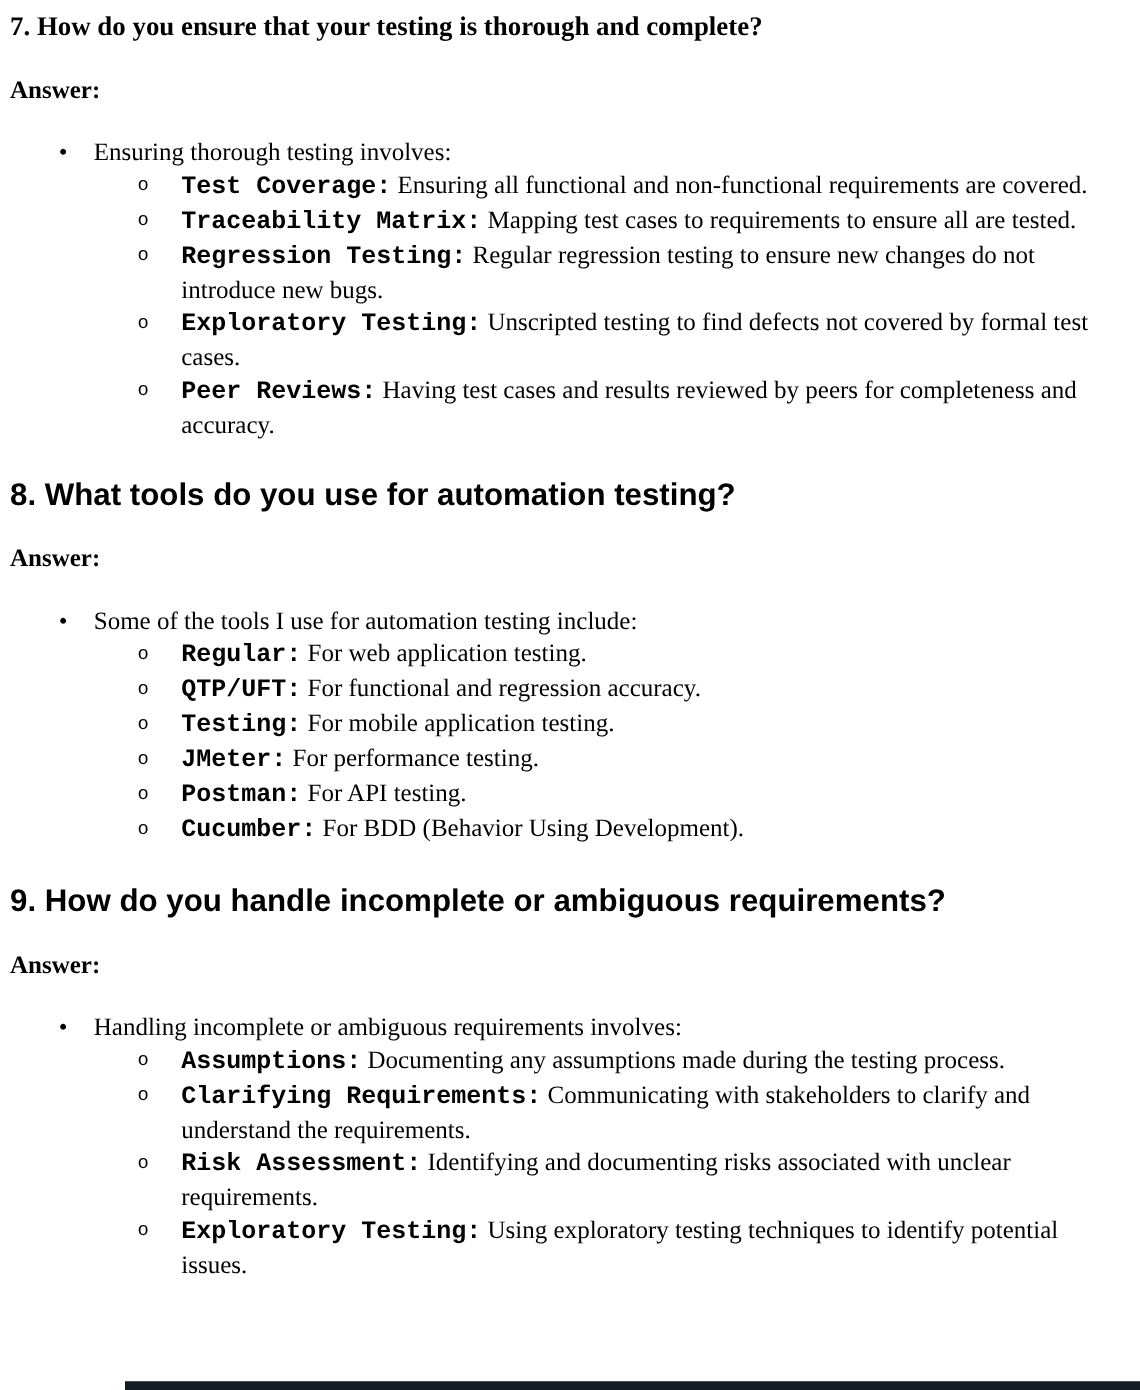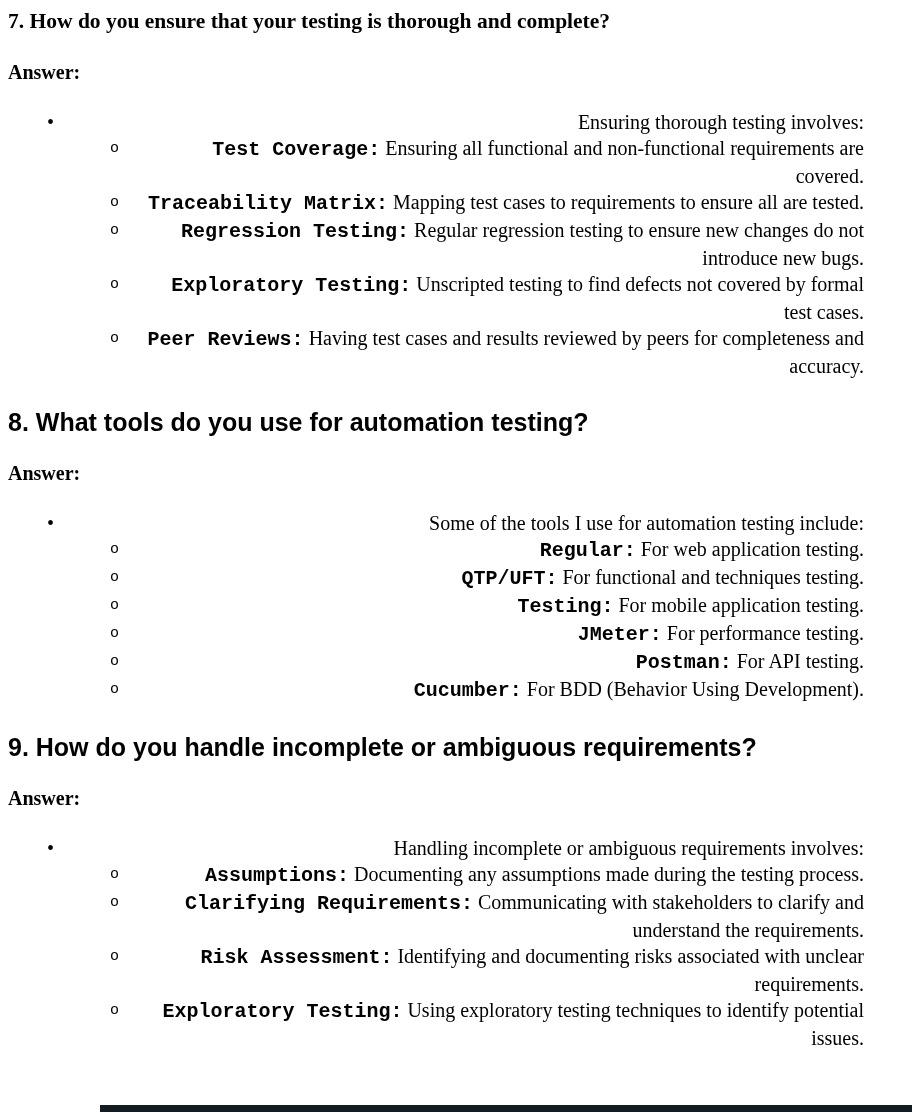--- a/index.html
+++ b/index.html
@@ -9,41 +9,40 @@
     width: 912px;
     height: 1112px;
     overflow: hidden;
     background: #ffffff;
     color: #000000;
     font-family: "Liberation Serif", serif;
     font-size: 20px;
     line-height: 26px;
   }
   .content {
-    padding: 8px 48px 0 8px;
+    padding: 8px 32px 0 8px;
   }
   h2 {
     margin: 30px 0 0 0;
     font-size: 21.5px;
     line-height: 27px;
     font-weight: bold;
   }
   .section-first h2 { margin-top: 0; }
   h2.serif-head { font-family: "Liberation Serif", serif; }
   h2.sans-head  { font-family: "Liberation Sans", sans-serif; font-size: 25px; }
   .answer {
     margin: 24px 0 0 0;
     font-weight: bold;
   }
   ul { list-style: none; margin: 0; padding: 0; }
   ul.level1 { margin: 24px 0 0 0; }
   ul.level1 > li {
     position: relative;
     padding-left: 67px;
-    text-align: right;
   }
   ul.level1 > li::before {
     content: "\2022";
     position: absolute;
     left: 39px;
     top: 0;
   }
   ul.level2 > li {
     position: relative;
     padding-left: 70px;
@@ -110,21 +109,21 @@
       <ul class="level1">
         <li>
           <span>Some of the tools I use for automation testing include:</span>
           <ul class="level2">
             <li>
               <span class="term">Regular:</span>
               <span>For web application testing.</span>
             </li>
             <li>
               <span class="term">QTP/UFT:</span>
-              <span>For functional and techniques testing.</span>
+              <span>For functional and regression accuracy.</span>
             </li>
             <li>
               <span class="term">Testing:</span>
               <span>For mobile application testing.</span>
             </li>
             <li>
               <span class="term">JMeter:</span>
               <span>For performance testing.</span>
             </li>
             <li>

